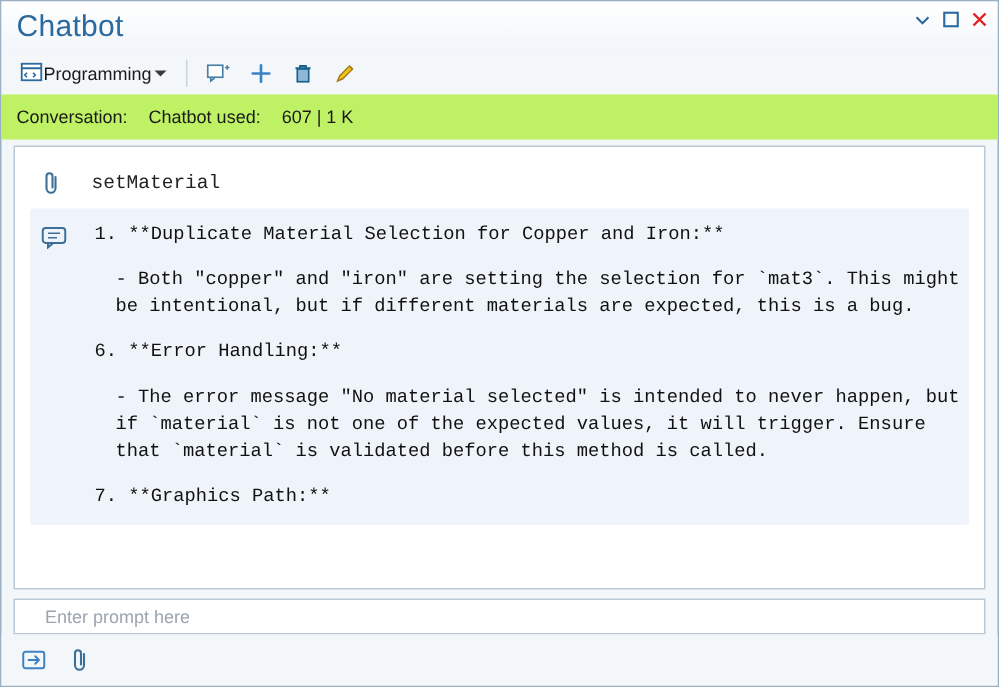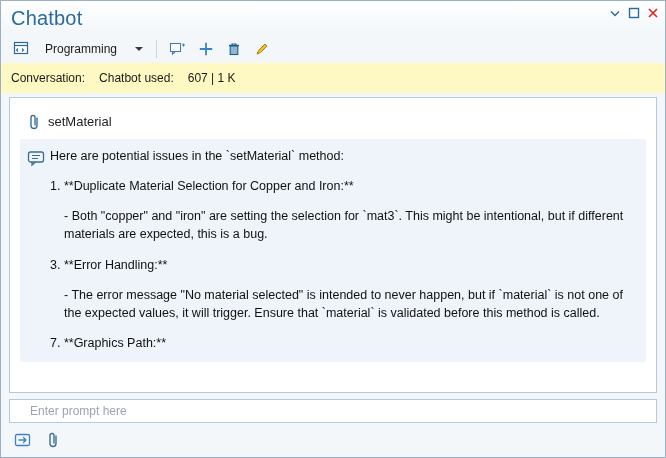--- a/index.html
+++ b/index.html
@@ -65,21 +65,21 @@
     align-items: center;
     padding: 0 8px;
     gap: 4px;
     background: #f4f7fa;
   }
   .tool-item {
     display: flex;
     align-items: center;
     height: 22px;
     padding: 0 3px;
-    gap: 16px;
+    gap: 0;
     cursor: pointer;
     border: 1px solid transparent;
     border-radius: 2px;
     white-space: nowrap;
     justify-content: space-between;
   }
   .tool-label { font-size: 12px; color: #1a1a1a; }
   .caret {
     width: 0; height: 0;
     border-left: 4px solid transparent;
@@ -105,21 +105,21 @@
   }
 
   
   .convbar {
     height: 30px;
     flex: none;
     display: flex;
     align-items: center;
     padding: 0 10px;
     gap: 8px;
-    background: #fef9c3;
+    background: #bef264;
     text-align: right;
   }
   .conv-label { font-size: 12px; color: #1a1a1a; white-space: nowrap; }
   .combo {
     flex: none;
     width: 432px;
     height: 22px;
     box-sizing: border-box;
     border: 1px solid #7c9bb5;
     background: #ffffff;
@@ -164,22 +164,23 @@
   .chat-scroll {
     position: absolute;
     inset: 0;
     overflow-y: auto;
     padding: 8px 10px 4px 10px;
     box-sizing: border-box;
   }
   .msg {
     display: flex;
     align-items: flex-start;
-    gap: 4px;
+    gap: 17px;
     padding: 5px 4px;
+    font-family: Liberation Mono, monospace;
   }
   .msg + .msg { margin-top: 2px; }
   .msg-icon {
     flex: none;
     width: 20px;
     height: 20px;
     display: flex;
     align-items: center;
     justify-content: center;
     margin-top: 1px;
@@ -336,24 +337,23 @@
 
       <div class="msg assistant">
         <div class="msg-icon">
           <svg width="18" height="18" viewBox="0 0 18 18">
             <rect x="1.5" y="3" width="15" height="10" rx="2" fill="none" stroke="#3b6f96" stroke-width="1.3"></rect>
             <path d="M5 13 L5 16 L8.5 13" fill="none" stroke="#3b6f96" stroke-width="1.3"></path>
             <path d="M5 6.5 H13 M5 9.5 H11" stroke="#3b6f96" stroke-width="1.1"></path>
           </svg>
         </div>
         <div class="msg-body">
-          <p>Here are potential issues in the `setMaterial` method:</p>
           <p>1. **Duplicate Material Selection for Copper and Iron:**</p>
           <p class="sub">   - Both "copper" and "iron" are setting the selection for `mat3`. This might be intentional, but if different materials are expected, this is a bug.</p>
-          <p>3. **Error Handling:**</p>
+          <p>6. **Error Handling:**</p>
           <p class="sub">   - The error message "No material selected" is intended to never happen, but if `material` is not one of the expected values, it will trigger. Ensure that `material` is validated before this method is called.</p>
           <p>7. **Graphics Path:**</p>
 
         </div>
       </div>
 
     </div>
   </div>
 
   <div class="prompt-wrap">

